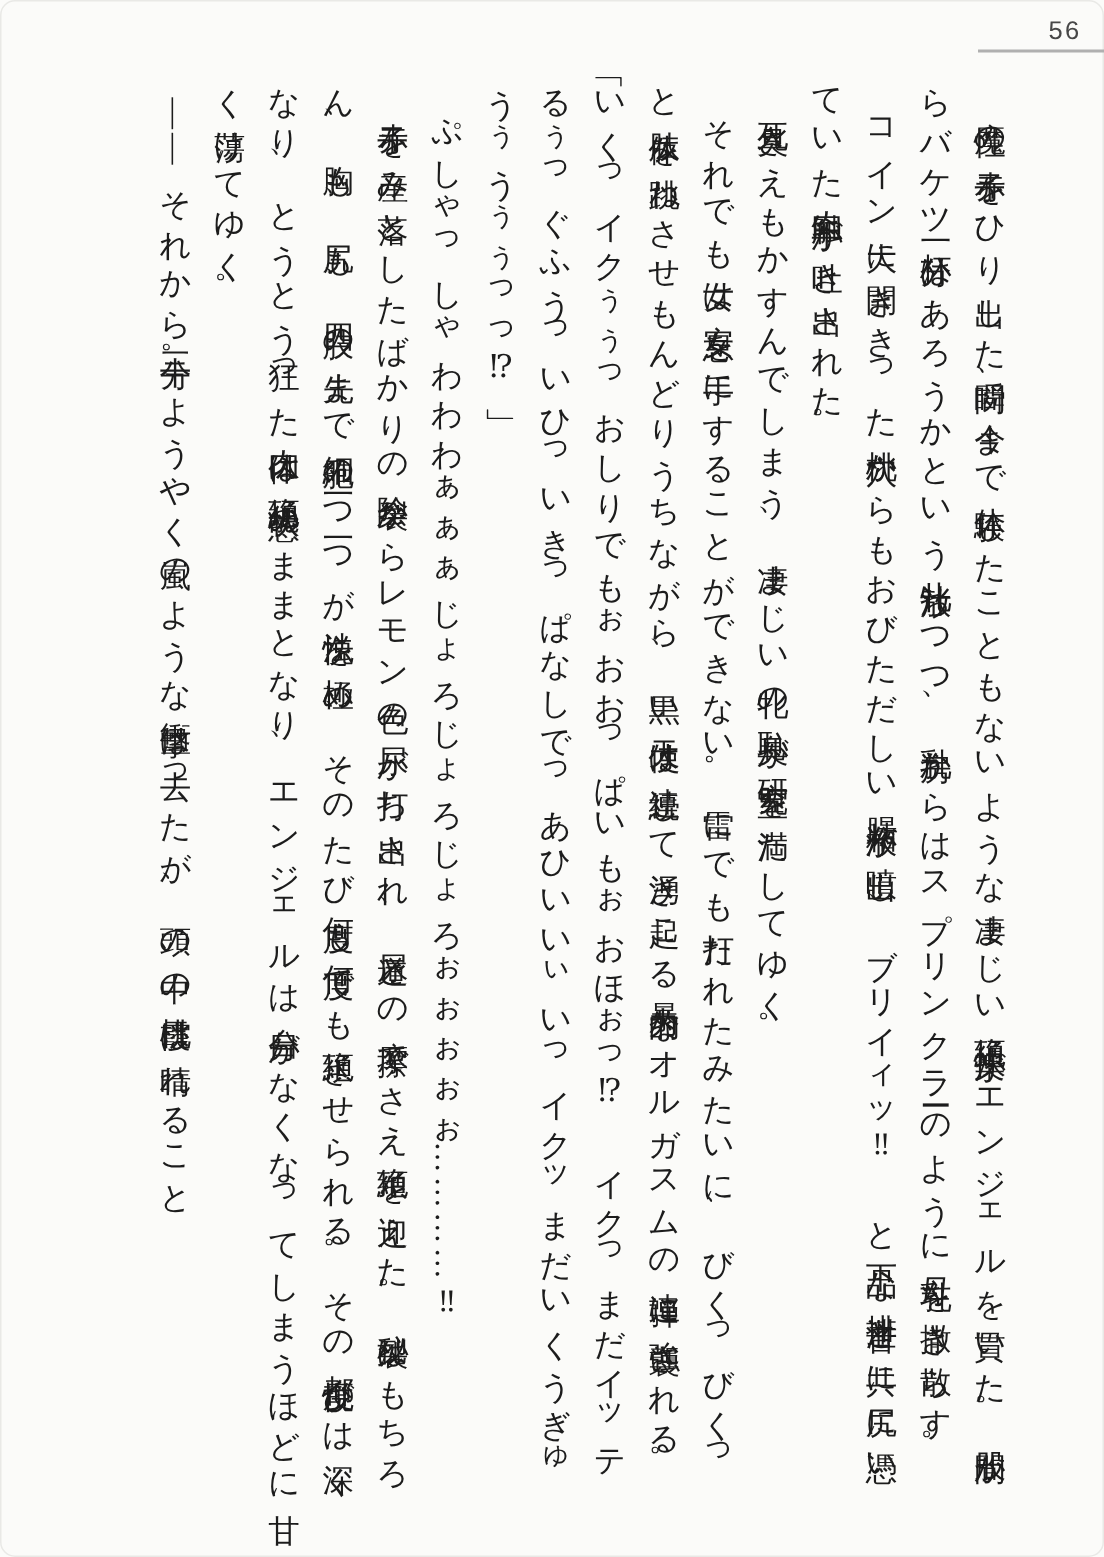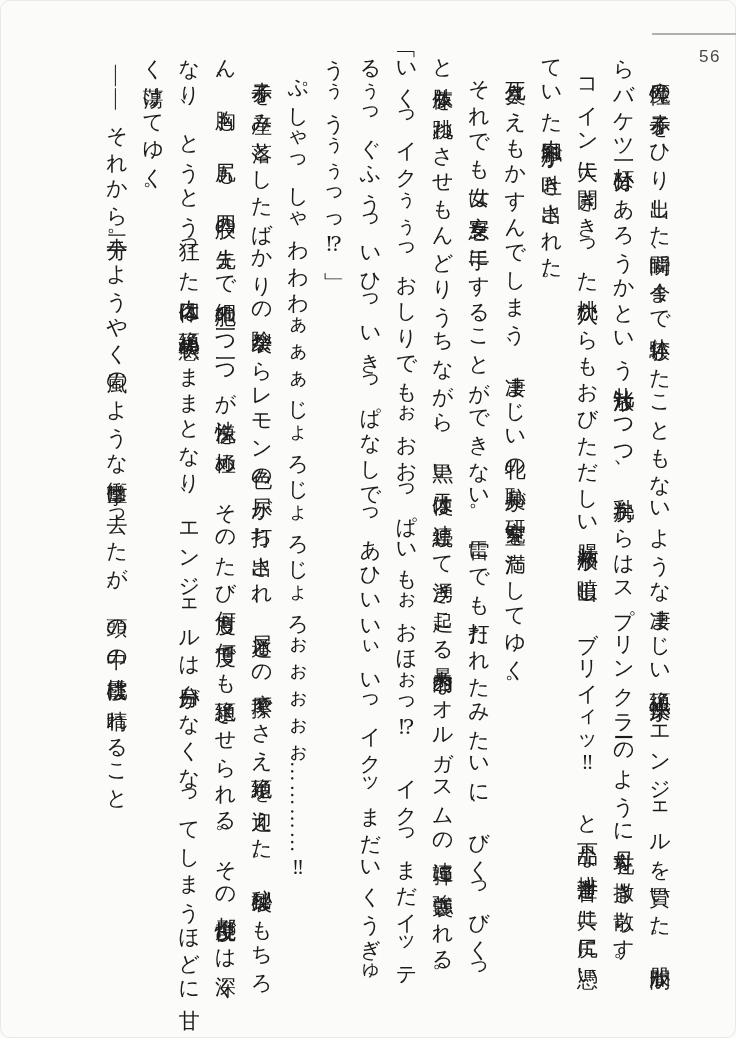--- a/index.html
+++ b/index.html
@@ -8,21 +8,21 @@
     background:var(--bg,#fbfbf9);
     font-family:"Liberation Serif","DejaVu Serif",serif;
   }
   .page-frame{
     position:absolute;inset:0;border:1px solid #e9e9e6;border-radius:10px;
     pointer-events:none;
   }
   .page-number{
     position:absolute;top:11px;right:15px;
     font-family:"Liberation Sans","DejaVu Sans",sans-serif;
-    font-size:17px;letter-spacing:1.5px;color:var(--pn,#474747);margin-top:36px;
+    font-size:17px;letter-spacing:1.5px;color:var(--pn,#474747);
   }
   .header-rule{
     position:absolute;top:33px;right:0;width:84px;height:2px;
     background:var(--rule,#b0b0b0);
   }
   .text-area{
     position:absolute;top:44px;left:58px;width:620px;height:960px;
     writing-mode:vertical-rl;-webkit-writing-mode:vertical-rl;
     text-orientation:mixed;
     font-size:21px;line-height:36.2px;letter-spacing:2.6px;

